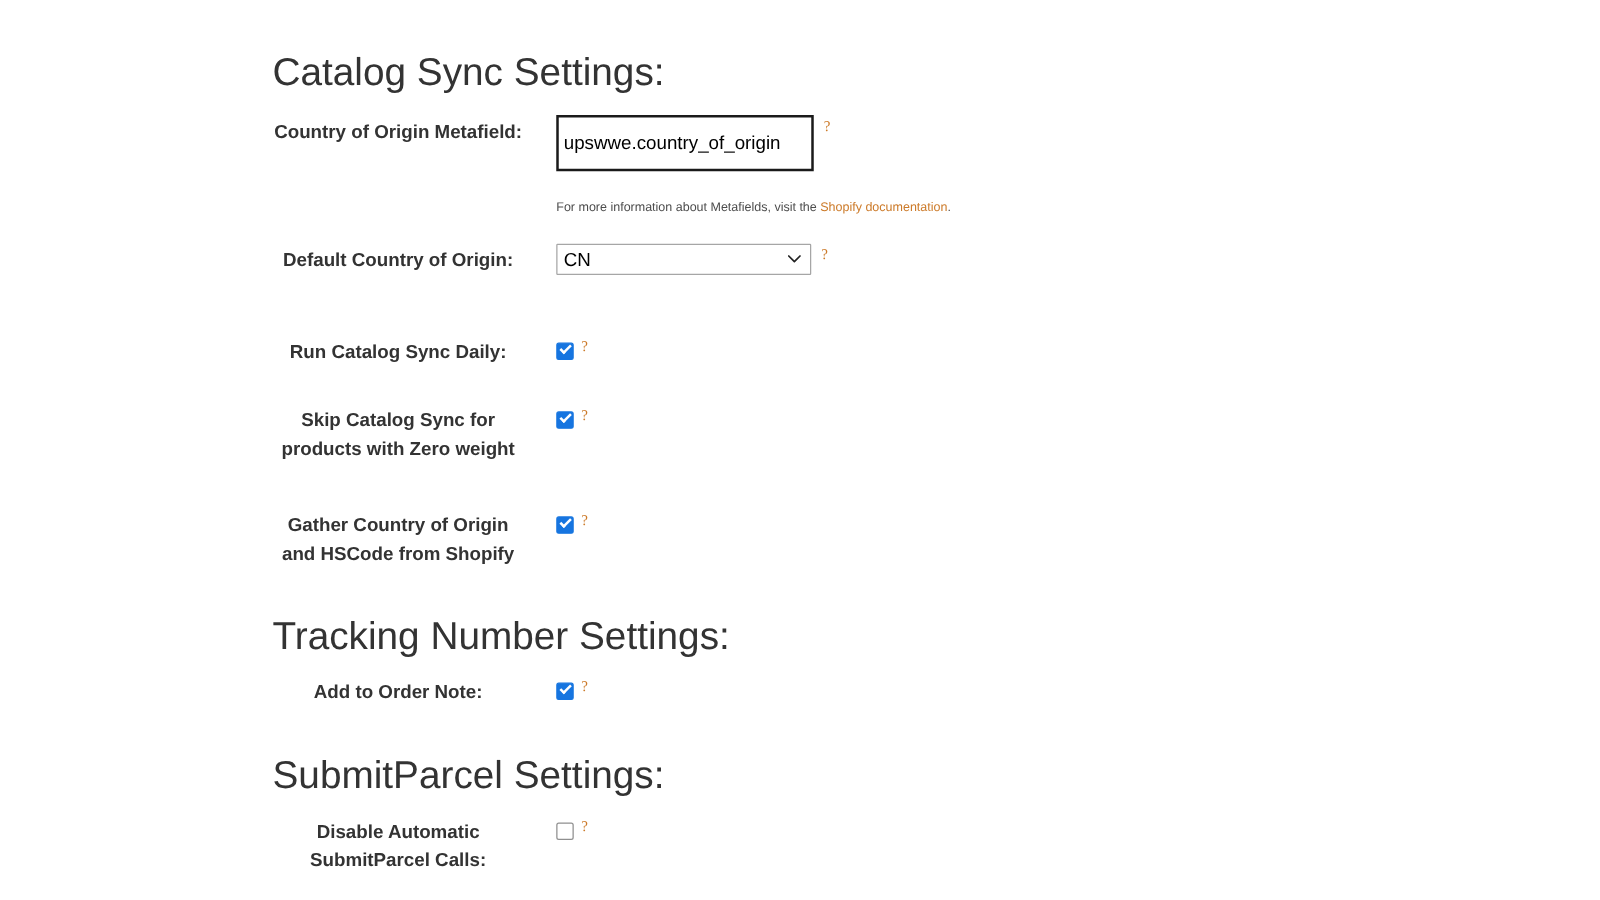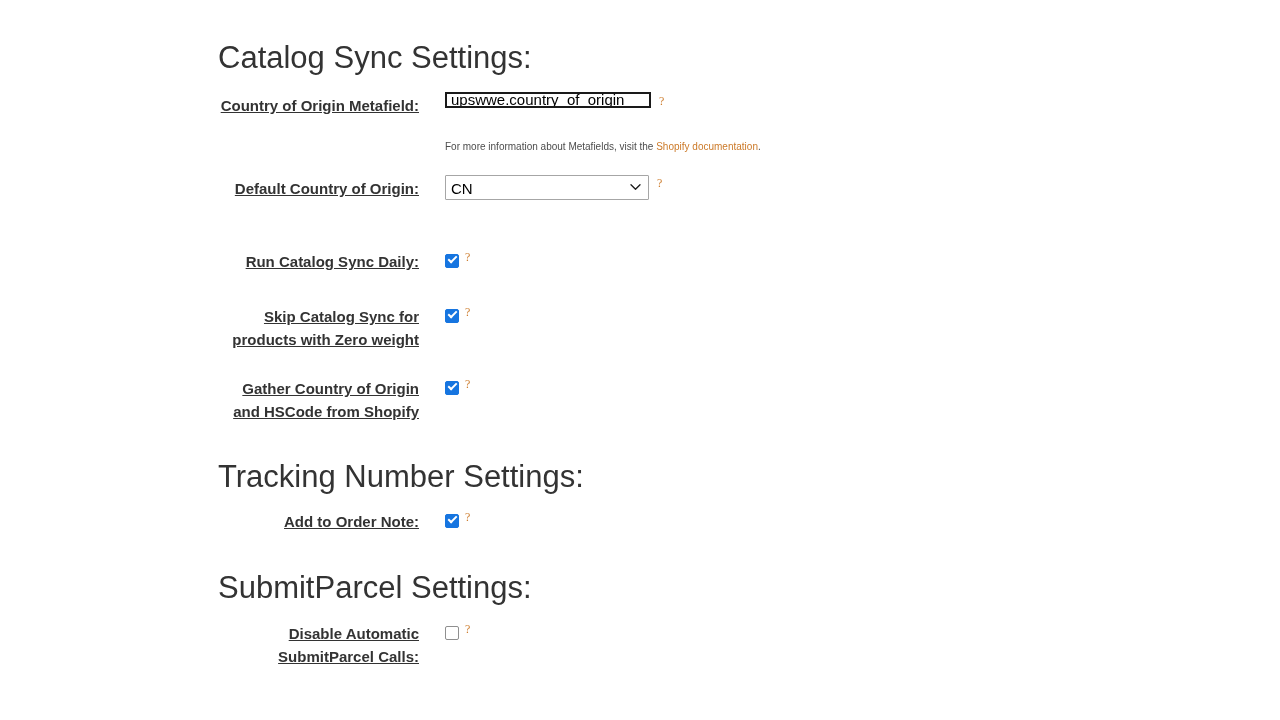--- a/index.html
+++ b/index.html
@@ -46,45 +46,44 @@
 
   
   .field-row {
     display: flex;
     align-items: flex-start;
     margin-bottom: 0;
   }
   .field-label {
     width: 201px;
     flex: 0 0 201px;
-    text-align: right;
+    text-align: center;
     font-size: 15px;
     font-weight: bold;
     color: #333333;
     line-height: 23px;
     padding-top: 2px;
     padding-right: 0;
-    text-decoration: underline;
   }
   .field-control {
     flex: 1 1 auto;
     padding-left: 26px;
     display: flex;
     align-items: flex-start;
   }
 
   
   .row-metafield { margin-bottom: 0px; }
   .row-note      { margin-bottom: 0px; }
 
   
   .text-input {
     box-sizing: border-box;
     width: 206px;
-    height: 16px;
+    height: 45px;
     padding: 2px 4px;
     font-family: "Liberation Sans", sans-serif;
     font-size: 15px;
     color: #000000;
     background: #ffffff;
     border: 2px solid #1a1a1a;
     border-radius: 0;
     outline: none;
     margin-top: 0px;
   }
@@ -233,21 +232,21 @@
     </div>
 
     <div class="field-row" style="margin-bottom:30px;margin-top:48px;">
       <div class="field-label">Run Catalog Sync Daily:</div>
       <div class="field-control">
         <span class="checkbox checked"></span>
         <span class="help-marker for-check">?</span>
       </div>
     </div>
 
-    <div class="field-row" style="margin-bottom:24px;">
+    <div class="field-row" style="margin-bottom:36px;">
       <div class="field-label">Skip Catalog Sync for products with Zero weight</div>
       <div class="field-control">
         <span class="checkbox checked"></span>
         <span class="help-marker for-check">?</span>
       </div>
     </div>
 
     <div class="field-row">
       <div class="field-label">Gather Country of Origin and HSCode from Shopify</div>
       <div class="field-control">

